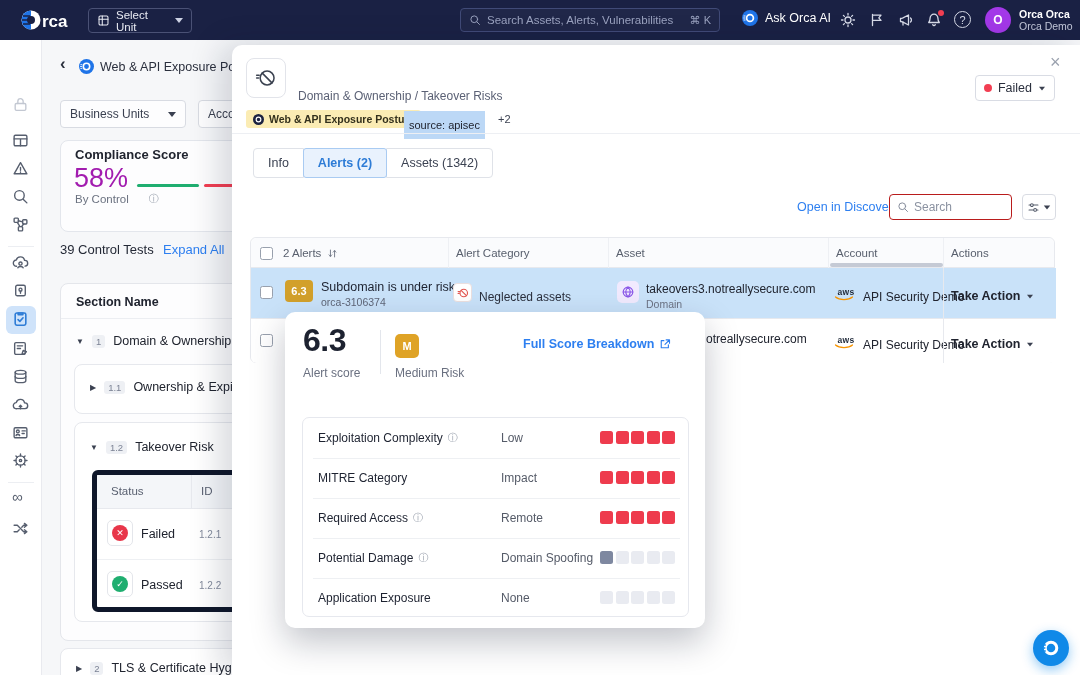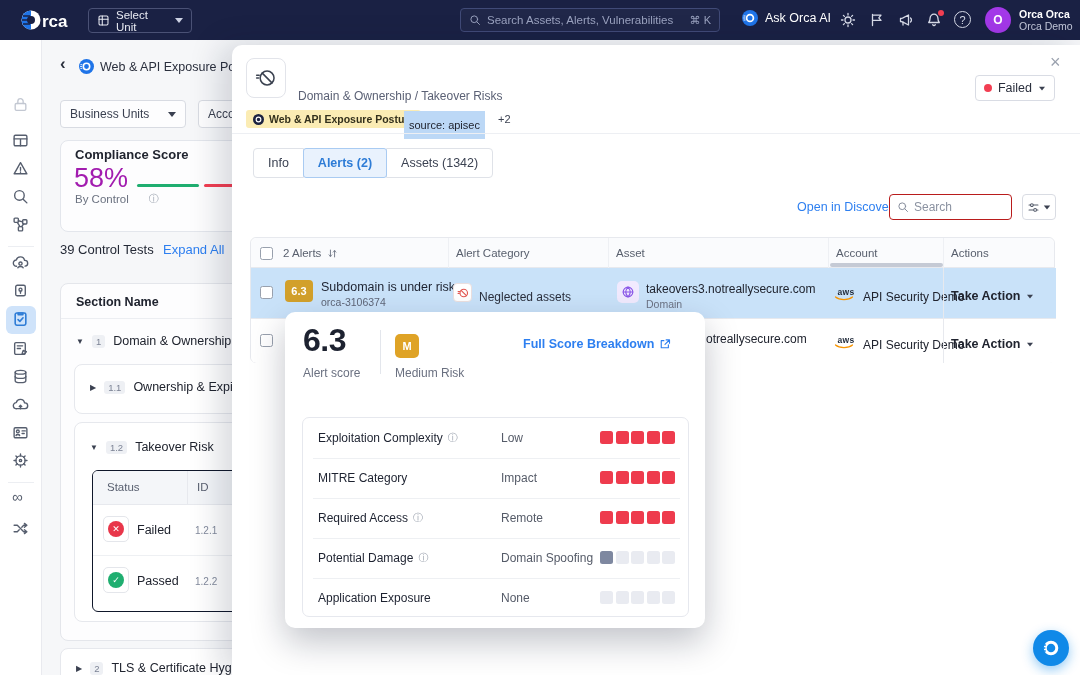--- a/index.html
+++ b/index.html
@@ -65,21 +65,21 @@
   .sec-hline{left:61px;top:318px;width:188px;height:1px;background:#eceef2}
   .texp{font-size:8px;color:#3a4050;cursor:pointer}
   .chip{background:#eef0f4;border-radius:3px;padding:1px 4px;font-size:9.5px;color:#7b8294}
   .trow{display:flex;align-items:center;gap:8px}
   .tr1{left:76px;top:334px}
   .tlbl{font-size:12.5px;font-weight:500;color:#20242f;white-space:nowrap}
   .card11{left:74px;top:364px;width:174px;height:50px;background:#fff;border:1px solid #e6e8ed;border-radius:8px}
   .tr11{left:90px;top:380px}
   .card12{left:74px;top:422px;width:174px;height:200px;background:#fff;border:1px solid #e6e8ed;border-radius:8px}
   .tr12{left:90px;top:440px}
-  .st-tbl{left:92px;top:470px;width:158px;height:142px;border:1px solid #0f172a;border-radius:6px;overflow:hidden;background:#fff}
+  .st-tbl{left:92px;top:470px;width:158px;height:142px;border:5px solid #0f172a;border-radius:6px;overflow:hidden;background:#fff}
   .st-head{position:absolute;left:0;top:0;width:100%;height:34px;background:#f4f6f9;border-bottom:1px solid #e7e9ee}
   .st-hs{position:absolute;left:14px;top:10px;font-size:11.5px;color:#596070}
   .st-hi{position:absolute;left:104px;top:10px;font-size:11.5px;color:#596070}
   .st-vline{position:absolute;left:94px;top:0;width:1px;height:34px;background:#e7e9ee}
   .st-row{position:absolute;left:0;width:100%;height:50px}
   .st-sep{position:absolute;left:0;width:100%;height:1px;background:#eef0f3}
   .sibox{position:absolute;left:10px;top:11px;width:26px;height:26px;border:1px solid #e4e6eb;border-radius:5px;
     background:#fff;display:flex;align-items:center;justify-content:center}
   .dotic{width:16px;height:16px;border-radius:50%;display:flex;align-items:center;justify-content:center;
     color:#fff;font-size:9px;font-weight:bold}

